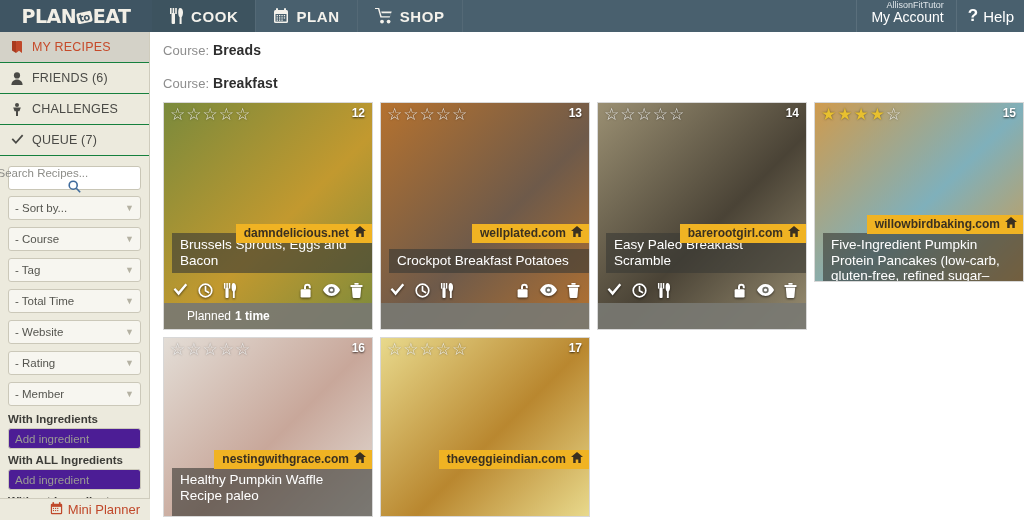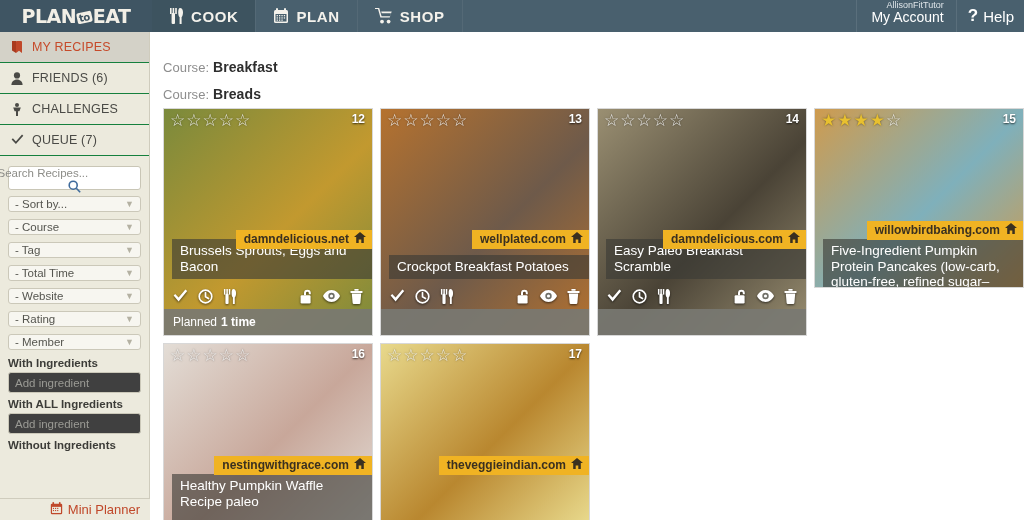--- a/index.html
+++ b/index.html
@@ -74,32 +74,32 @@
     border: 1px solid #c9c6b6; border-radius: 3px;
     display: flex; align-items: center; padding: 0 6px; flex-direction: column;
   }
   #search-input {
     border: 0; outline: 0; flex: 1; font-size: 11.5px; color: #6c6c68;
     font-family: "Liberation Sans", sans-serif; background: transparent;
   }
   #search-input::placeholder { color: #8d8d88; }
 
   .sb-select {
-    margin: 0 8px 7px 8px; height: 16px; background: #f7f6f0;
+    margin: 0 8px 7px 8px; height: 24px; background: #f7f6f0;
     border: 1px solid #cbc8b9; border-radius: 3px;
     display: flex; align-items: center; padding: 0 6px;
     font-size: 11.5px; color: #55554f;
   }
   .sb-select .chev { margin-left: auto; color: #b4b1a2; font-size: 9px; }
 
   .ing-label {
     margin: 4px 8px 3px 8px; font-size: 11.5px; font-weight: bold; color: #3c3c38;
   }
   .ing-input {
-    margin: 0 8px 5px 8px; height: 21px; background: #404040;
+    margin: 0 8px 5px 8px; height: 21px; background: #4c1d95;
     border: 1px solid #cbc8b9; border-radius: 3px;
     display: flex; align-items: center; padding: 0 6px;
     font-size: 11.5px; color: #9a9a94;
   }
 
   #mini-planner {
     position: absolute; left: 0; bottom: 0; width: 150px; height: 22px;
     background: #eceadd; border-top: 1px solid #cfccbd;
     display: flex; align-items: center; justify-content: center; gap: 5px;
     color: #c0482a; font-size: 13px; padding-left: 40px;
@@ -148,21 +148,21 @@
   .iconrow {
     position: absolute; left: 0; right: 0; bottom: 26px; z-index: 3;
     height: 26px; display: flex; align-items: center;
     padding: 0 9px; gap: 10px;
   }
   .iconrow .right { margin-left: auto; display: flex; gap: 10px; align-items: center; }
   .iconrow svg { display: block; filter: drop-shadow(0 1px 1px rgba(0,0,0,.6)); }
   .plannedbar {
     position: absolute; left: 0; right: 0; bottom: 0; height: 26px; z-index: 3;
     background: rgba(120,120,114,0.92); color: #ffffff;
-    font-size: 12px; display: flex; align-items: center; padding-left: 9px;
+    font-size: 12px; display: flex; align-items: center; padding-left: 23px;
   }
   .plannedbar b { margin-left: 4px; }
   .bottomfill {
     position: absolute; left: 0; right: 0; bottom: 0; height: 26px; z-index: 1;
     background: rgba(120,120,114,0.92);
   }
   
   .card.r2 { height: 180px; }
   .card.r2 .site { bottom: 47px; }
   .card.r2 .titlebar { bottom: 0; top: auto; height: 48px; }
@@ -355,28 +355,28 @@
             <rect x="8.8" y="9.8" width="1.4" height="1.4"></rect>
       </g>
         </svg>
     </span>
     <span>Mini Planner</span>
   </div>
 </div>
 
 <div id="main">
 
+  <div class="course-head">
+    <span>Course:</span>
+    <b>Breads</b>
+  </div>
+
   <div class="course-head second">
     <span>Course:</span>
     <b>Breakfast</b>
-  </div>
-
-  <div class="course-head">
-    <span>Course:</span>
-    <b>Breads</b>
   </div>
 
   <div id="grid">
       <div class="card">
         <div class="photo" style="background:linear-gradient(135deg,#7a8a3c 0%,#c2992f 55%,#7a8a3c 100%)"></div>
         <div class="stars">
           <span class="e">☆</span>
           <span class="e">☆</span>
           <span class="e">☆</span>
           <span class="e">☆</span>
@@ -526,21 +526,21 @@
         <div class="photo" style="background:linear-gradient(135deg,#9a8f72 0%,#4a4336 55%,#9a8f72 100%)"></div>
         <div class="stars">
           <span class="e">☆</span>
           <span class="e">☆</span>
           <span class="e">☆</span>
           <span class="e">☆</span>
           <span class="e">☆</span>
         </div>
         <div class="cardnum">14</div>
         <div class="site">
-          <span>damndelicious.com</span>
+          <span>barerootgirl.com</span>
           <span><svg width="12" height="11" viewBox="0 0 12 11">
               <path d="M6 0l6 5.1H9.8V11H7.3V7.4H4.7V11H2.2V5.1H0z" fill="#3a3020"></path>
             </svg></span>
         </div>
         <div class="titlebar">Easy Paleo Breakfast Scramble</div>
         <div class="iconrow">
           <span>
             <svg width="15" height="14" viewBox="0 0 15 14">
               <path d="M0.6 6.6L2.2 5 5.6 8.5 12.4 0.6 14.2 2.1 5.6 12.6z" fill="#fff"></path>
             </svg>

